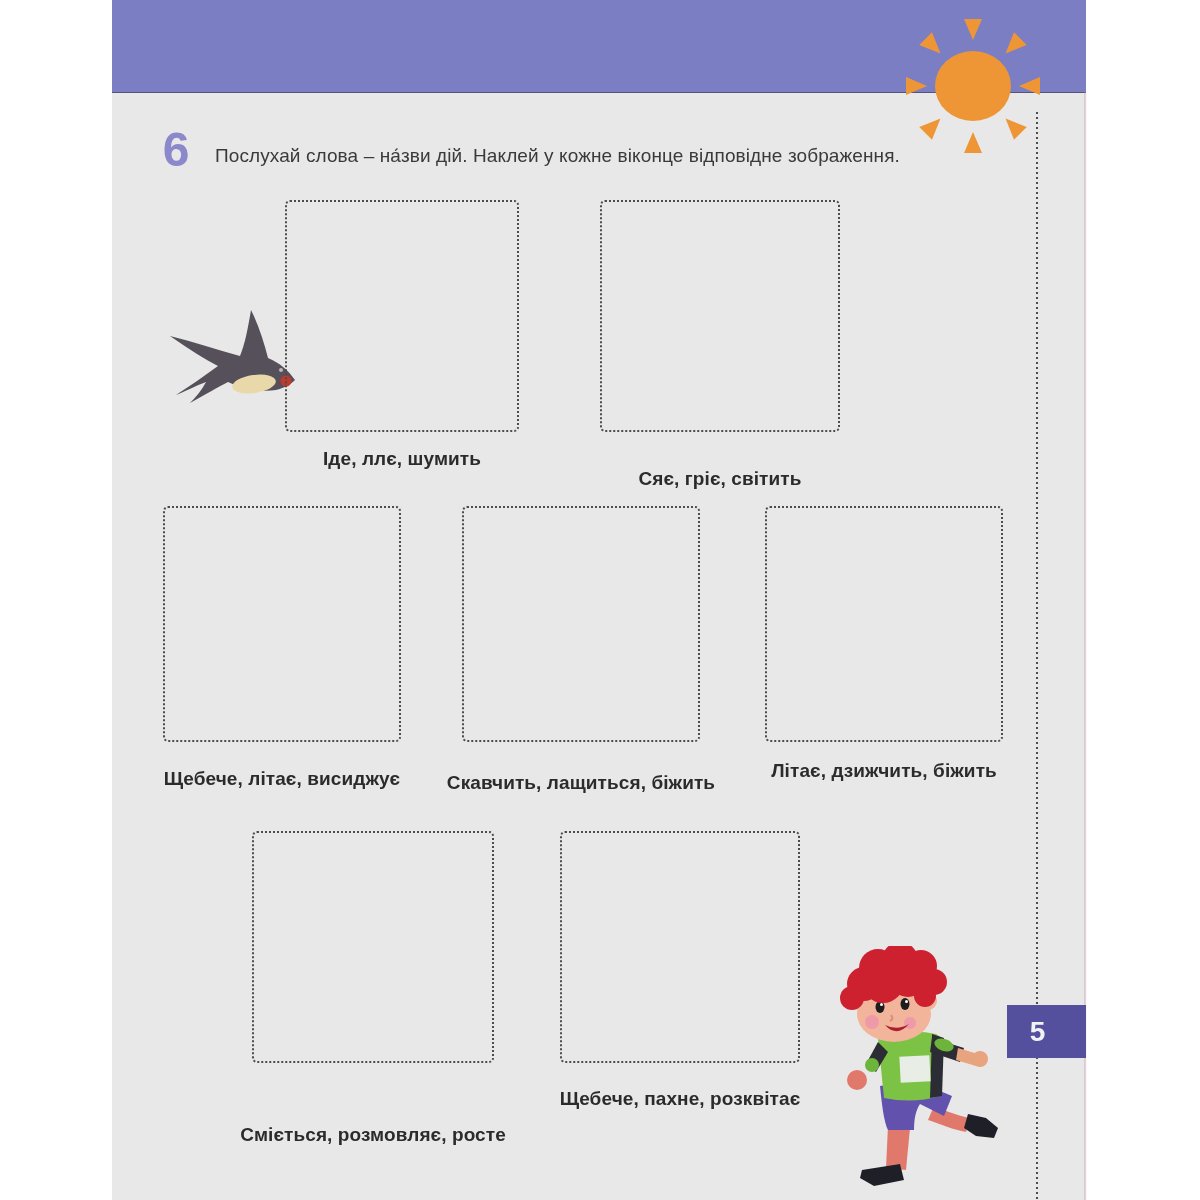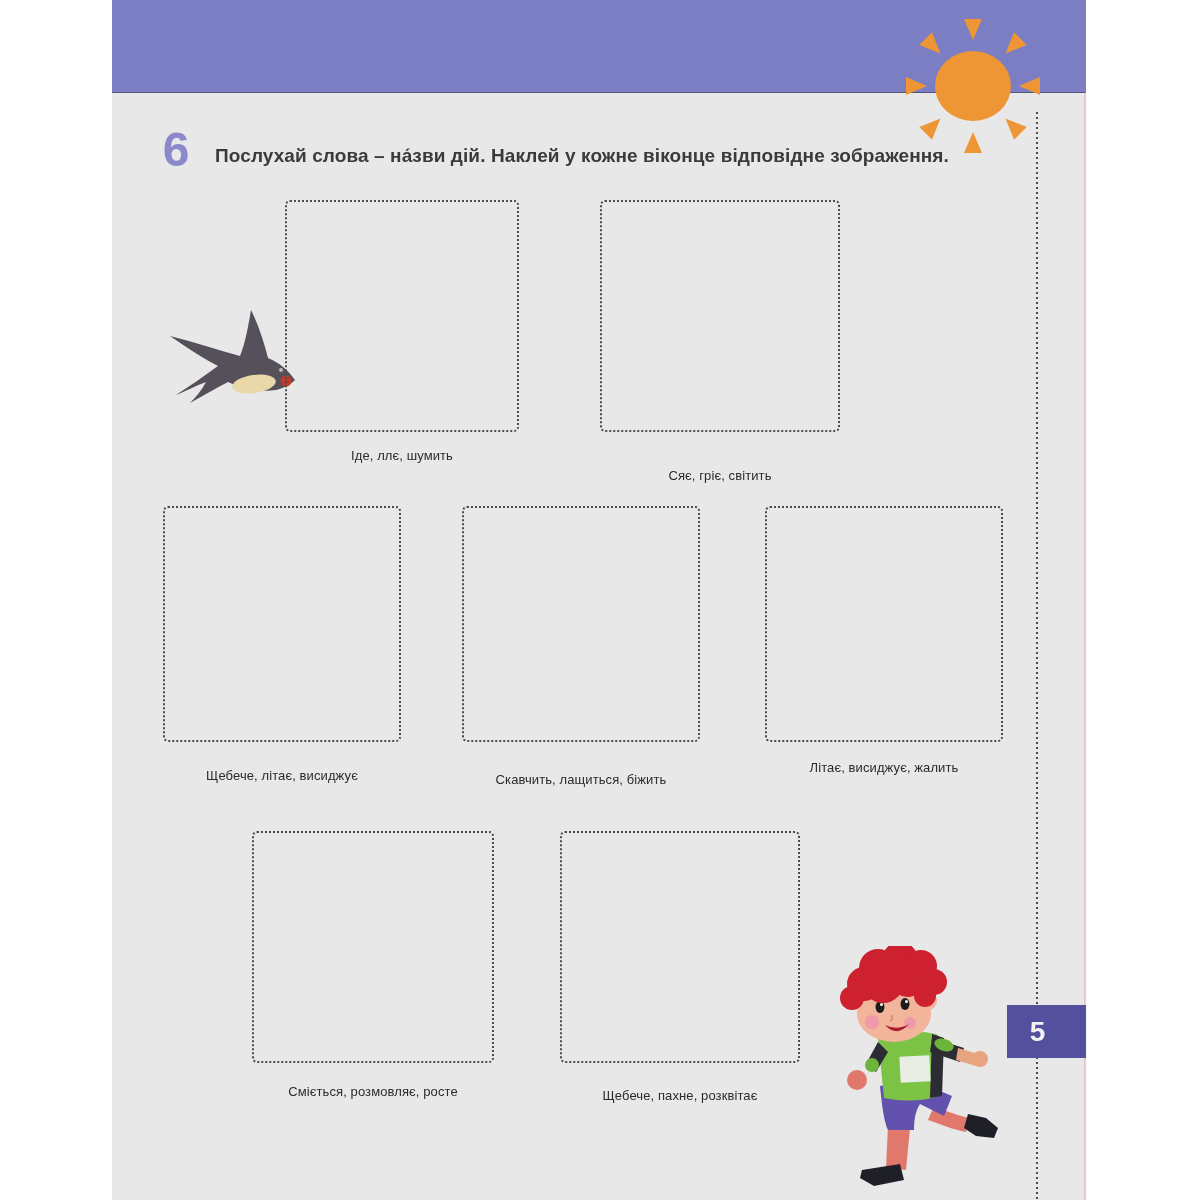--- a/index.html
+++ b/index.html
@@ -19,43 +19,43 @@
   .header-bar{
     position:absolute;left:112px;top:0;width:974px;height:92px;
     background:#7b7ec3;border-bottom:1px solid #55557a;
   }
   .task-number{
     position:absolute;left:153px;top:122px;width:46px;height:56px;
     color:#8b88cb;font-size:48px;font-weight:bold;line-height:56px;text-align:center;
   }
   .instruction{
     position:absolute;left:215px;top:145px;width:780px;
-    color:#3a3a3a;font-size:19px;font-weight:700;letter-spacing:.1px;
+    color:#3a3a3a;font-size:19px;font-weight:400;letter-spacing:.1px;
   }
   .slot{
     position:absolute;border:2px dotted #4c4c4c;border-radius:5px;
     background:transparent;box-sizing:border-box;
   }
   .slot1{left:285px;top:200px;width:234px;height:232px;}
   .slot2{left:600px;top:200px;width:240px;height:232px;}
   .slot3{left:163px;top:506px;width:238px;height:236px;}
   .slot4{left:462px;top:506px;width:238px;height:236px;}
   .slot5{left:765px;top:506px;width:238px;height:236px;}
   .slot6{left:252px;top:831px;width:242px;height:232px;}
   .slot7{left:560px;top:831px;width:240px;height:232px;}
   .caption{
-    position:absolute;color:#2b2b2b;font-size:13px;font-weight:400;
+    position:absolute;color:#2b2b2b;font-size:19px;font-weight:700;
     text-align:center;letter-spacing:.1px;
   }
   .cap1{left:285px;top:448px;width:234px;}
   .cap2{left:600px;top:468px;width:240px;}
   .cap3{left:143px;top:760px;width:278px;margin-top:8px;}
   .cap4{left:442px;top:760px;width:278px;margin-top:12px;}
   .cap5{left:745px;top:760px;width:278px;}
-  .cap6{left:232px;top:1084px;width:282px;}
+  .cap6{left:232px;top:1124px;width:282px;}
   .cap7{left:540px;top:1088px;width:280px;}
   .dotted-line{
     position:absolute;left:1036px;top:112px;width:2px;height:1088px;
     background-image:repeating-linear-gradient(to bottom,#4c4c4c 0 2px,transparent 2px 5px);
   }
   .page-tab{
     position:absolute;left:1007px;top:1005px;width:79px;height:53px;
     background:#54509e;display:flex;align-items:center;justify-content:center;
   }
   .page-tab span{
@@ -120,21 +120,21 @@
   <div class="slot slot3"></div>
   <div class="slot slot4"></div>
   <div class="slot slot5"></div>
   <div class="slot slot6"></div>
   <div class="slot slot7"></div>
 
   <div class="caption cap1">Іде, ллє, шумить</div>
   <div class="caption cap2">Сяє, гріє, світить</div>
   <div class="caption cap3">Щебече, літає, висиджує</div>
   <div class="caption cap4">Скавчить, лащиться, біжить</div>
-  <div class="caption cap5">Літає, висиджує, жалить</div>
+  <div class="caption cap5">Літає, дзижчить, біжить</div>
   <div class="caption cap6">Сміється, розмовляє, росте</div>
   <div class="caption cap7">Щебече, пахне, розквітає</div>
 
   <div class="dotted-line"></div>
 
   <div class="boy">
     <svg width="178" height="248" viewBox="0 0 178 248">
 
       <path d="M106,160 C120,166 132,170 142,172 L138,186 C126,184 112,178 100,174 Z" fill="#e0796b"></path>
       <path d="M140,168 L158,172 L170,182 L166,192 L148,190 L136,182 Z" fill="#1f1f28"></path>

